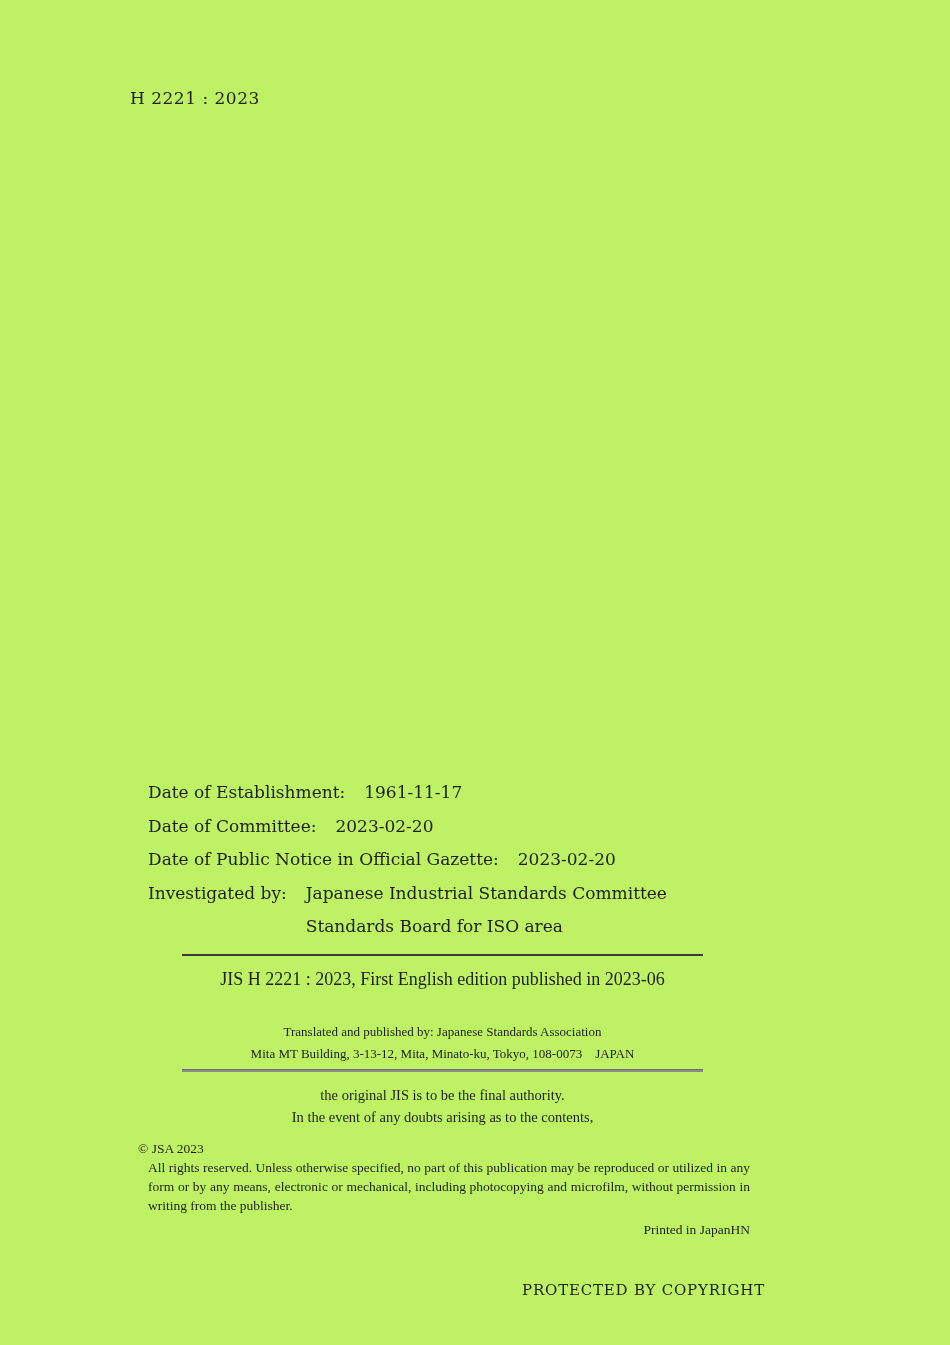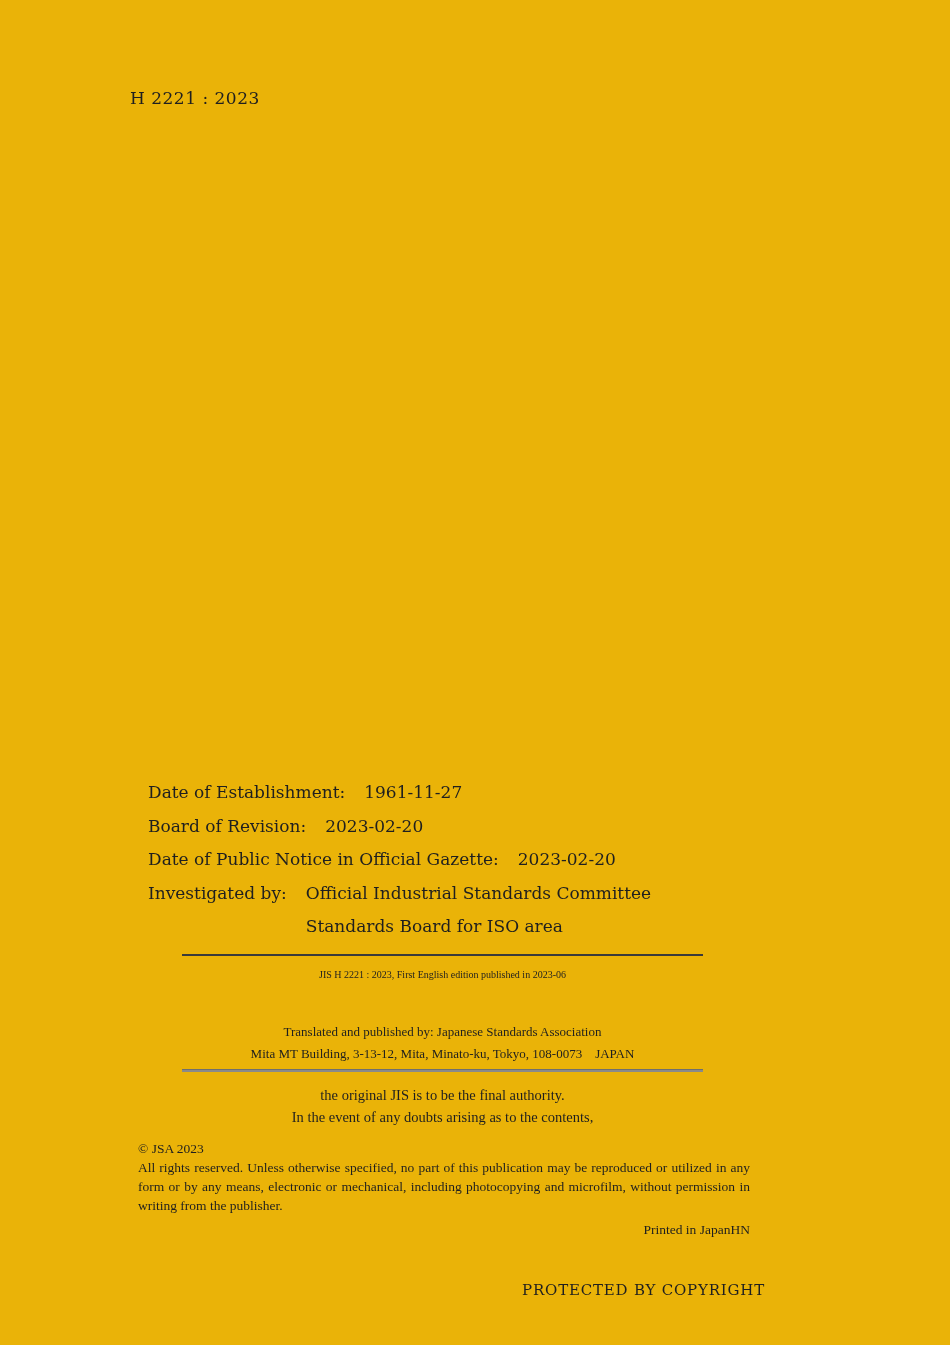--- a/index.html
+++ b/index.html
@@ -4,21 +4,21 @@
 <style>
   html, body {
     margin: 0;
     padding: 0;
     background: #ffffff;
   }
   .page {
     position: relative;
     width: 950px;
     height: 1345px;
-    background: #eab308;
+    background: #bef264;
     color: #1f1f1f;
     overflow: hidden;
   }
   .serif-century {
     font-family: "DejaVu Serif", serif;
   }
   .serif-book {
     font-family: "Liberation Serif", serif;
   }
 
@@ -51,21 +51,21 @@
   .rule-bottom { top: 1069px; height: 2.5px; background: #8a8a8a; border-top: 1px solid #6f6f6f; box-sizing: border-box; }
 
   .center-col {
     position: absolute;
     left: 135px;
     width: 615px;
     text-align: center;
   }
   .edition-line {
     top: 969px;
-    font-size: 10px;
+    font-size: 18px;
   }
   .publisher-block {
     top: 1021px;
     font-size: 13px;
     line-height: 22px;
   }
   .doubts-block {
     top: 1085px;
     font-size: 14.5px;
     line-height: 21.5px;
@@ -74,20 +74,21 @@
   .copyright-block {
     position: absolute;
     left: 138px;
     width: 612px;
     top: 1139px;
     font-size: 13.5px;
     line-height: 19px;
   }
   .copyright-notice {
     text-align: justify;
+    margin-left: 10px;
   }
 
   .printed-row {
     position: absolute;
     left: 138px;
     width: 612px;
     top: 1222px;
     font-size: 13.5px;
     display: flex;
     justify-content: flex-end;
@@ -106,34 +107,34 @@
 </head>
 <body>
 
 <div class="page">
 
   <div class="header-id serif-century">H 2221 : 2023</div>
 
   <div class="dates-block serif-century">
     <div class="date-row">
       <span class="date-label">Date of Establishment:</span>
-      <span class="date-value">1961-11-27</span>
+      <span class="date-value">1961-11-17</span>
     </div>
     <div class="date-row">
-      <span class="date-label">Board of Revision:</span>
+      <span class="date-label">Date of Committee:</span>
       <span class="date-value">2023-02-20</span>
     </div>
     <div class="date-row">
       <span class="date-label">Date of Public Notice in Official Gazette:</span>
       <span class="date-value">2023-02-20</span>
     </div>
     <div class="date-row">
       <span class="date-label">Investigated by:</span>
       <span class="date-value-col">
-        <div>Official Industrial Standards Committee</div>
+        <div>Japanese Industrial Standards Committee</div>
         <div>Standards Board for ISO area</div>
       </span>
     </div>
   </div>
 
   <div class="rule rule-top"></div>
 
   <div class="center-col edition-line serif-book">JIS H 2221 : 2023, First English edition published in 2023-06</div>
 
   <div class="center-col publisher-block serif-book">

